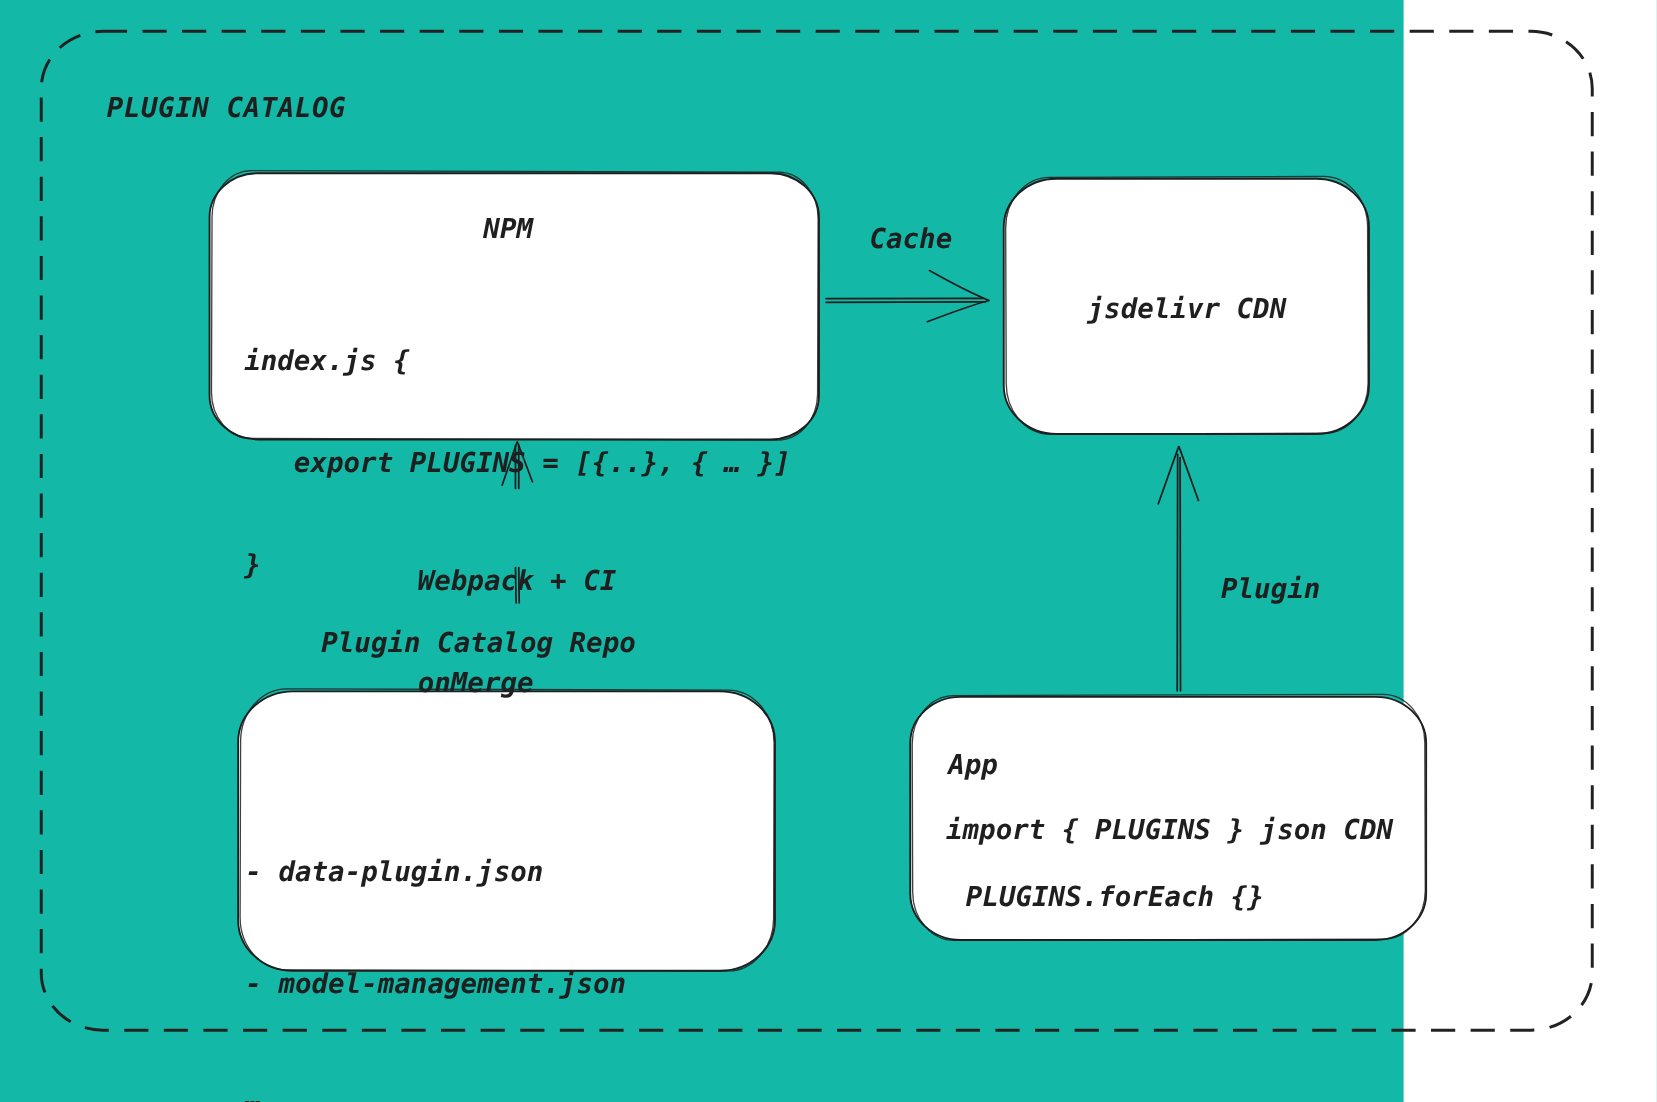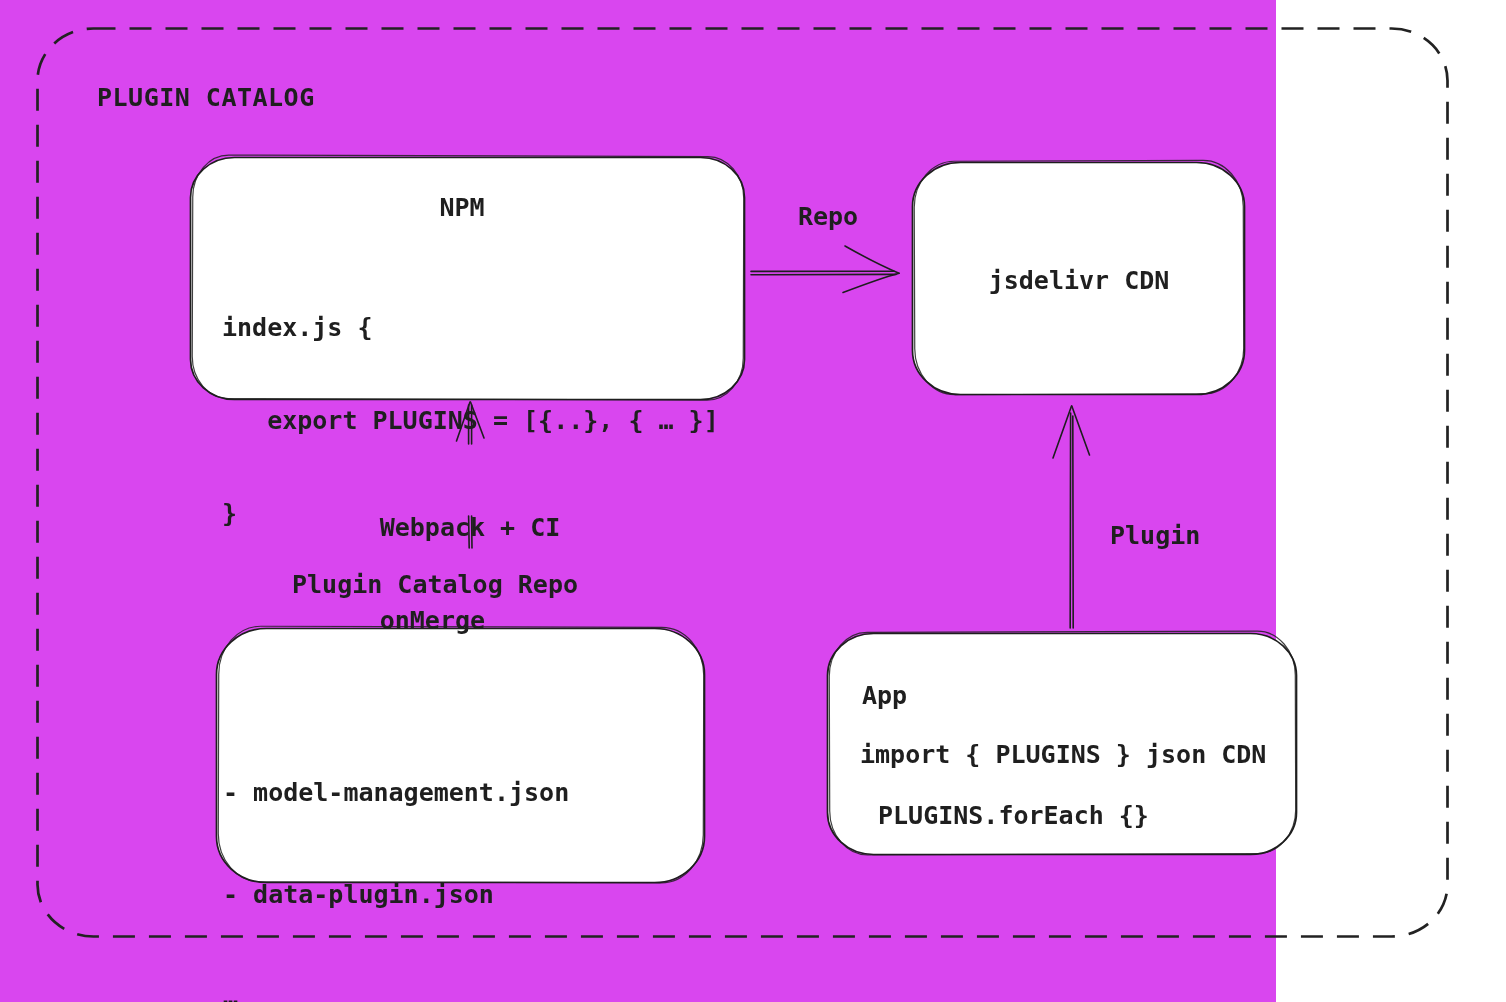--- a/index.html
+++ b/index.html
@@ -7,23 +7,24 @@
     padding: 0;
     background: #ffffff;
     width: 1506px;
     height: 1002px;
     overflow: hidden;
   }
   .canvas {
     position: relative;
     width: 1276px;
     height: 1002px;
-    background: #d946ef;
+    background: #14b8a6;
     font-family: "DejaVu Sans Mono", "Liberation Mono", monospace;
     color: #1f1f1f;
+    font-style: italic;
   }
   svg.shapes {
     position: absolute;
     left: 0; top: 0;
     width: 1506px;
     height: 1002px;
   }
   .t {
     position: absolute;
     font-size: 25px;
@@ -106,33 +107,33 @@
 
   <div class="t title">PLUGIN CATALOG</div>
 
   <div class="t npm-title ctr">NPM</div>
   <div class="t npm-code">
     <div>index.js {</div>
     <div>   export PLUGINS = [{..}, { … }]</div>
     <div>}</div>
   </div>
 
-  <div class="t cache-label ctr">Repo</div>
+  <div class="t cache-label ctr">Cache</div>
 
   <div class="t cdn-label ctr">jsdelivr CDN</div>
 
   <div class="t build-label ctr">
     <div>Webpack + CI</div>
     <div>onMerge</div>
   </div>
 
   <div class="t repo-label ctr">Plugin Catalog Repo</div>
   <div class="t repo-items">
+    <div>- data-plugin.json</div>
     <div>- model-management.json</div>
-    <div>- data-plugin.json</div>
     <div>…</div>
   </div>
 
   <div class="t app-title">App</div>
   <div class="t app-line1">import { PLUGINS } json CDN</div>
   <div class="t app-line2">PLUGINS.forEach {}</div>
 
   <div class="t import-label">Plugin</div>
 
 </div>

